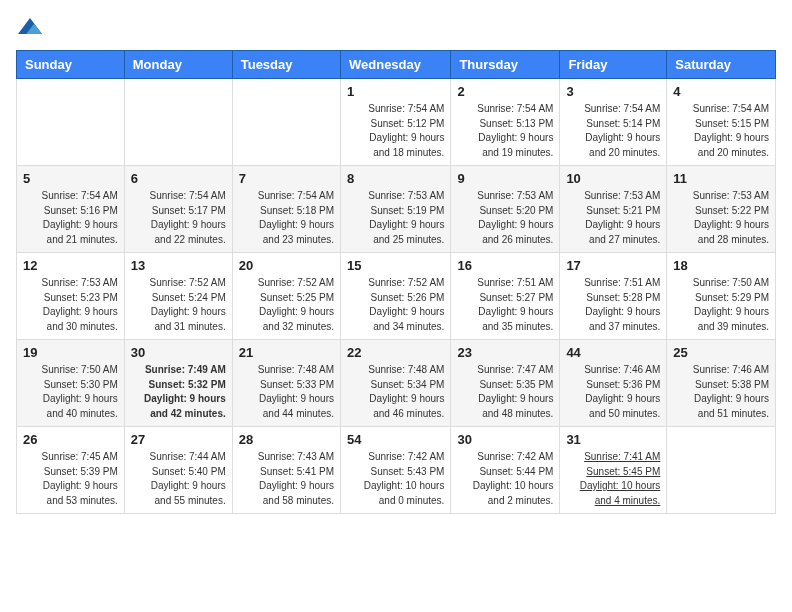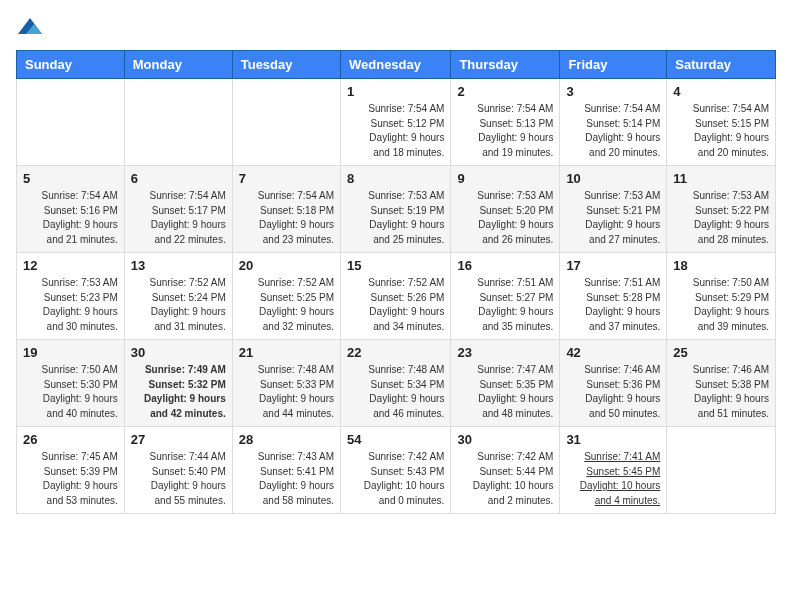--- a/index.html
+++ b/index.html
@@ -288,21 +288,21 @@
 and 46 minutes.</div>
         </td>
         <td>
           <div class="day-number">23</div>
           <div class="day-info" style="white-space: pre-line;">Sunrise: 7:47 AM
 Sunset: 5:35 PM
 Daylight: 9 hours
 and 48 minutes.</div>
         </td>
         <td>
-          <div class="day-number">42</div>
+          <div class="day-number">44</div>
           <div class="day-info" style="white-space: pre-line;">Sunrise: 7:46 AM
 Sunset: 5:36 PM
 Daylight: 9 hours
 and 50 minutes.</div>
         </td>
         <td>
           <div class="day-number">25</div>
           <div class="day-info" style="white-space: pre-line;">Sunrise: 7:46 AM
 Sunset: 5:38 PM
 Daylight: 9 hours

